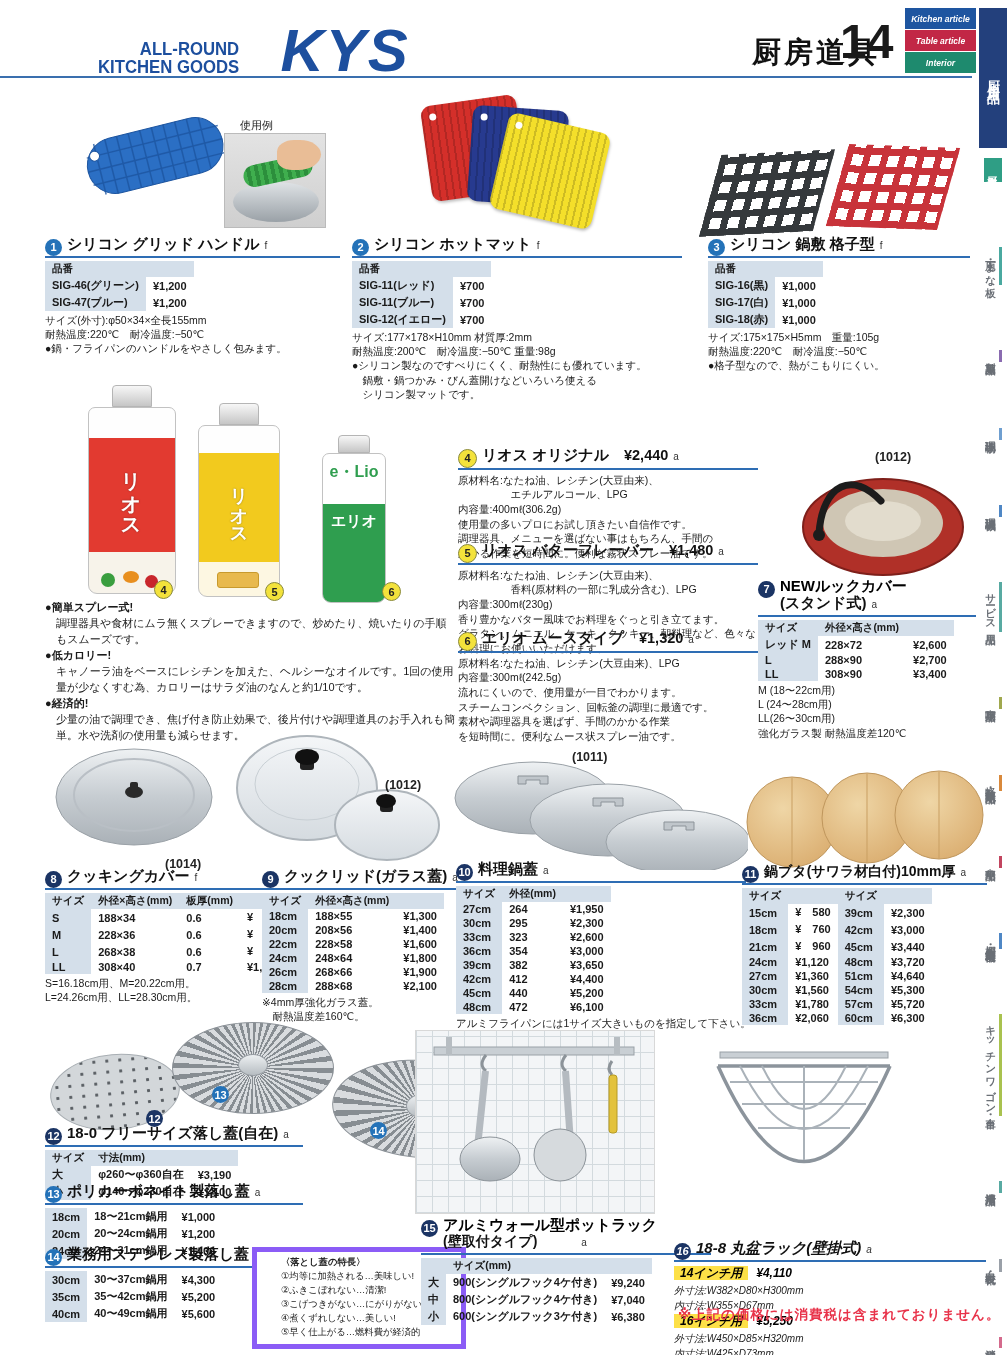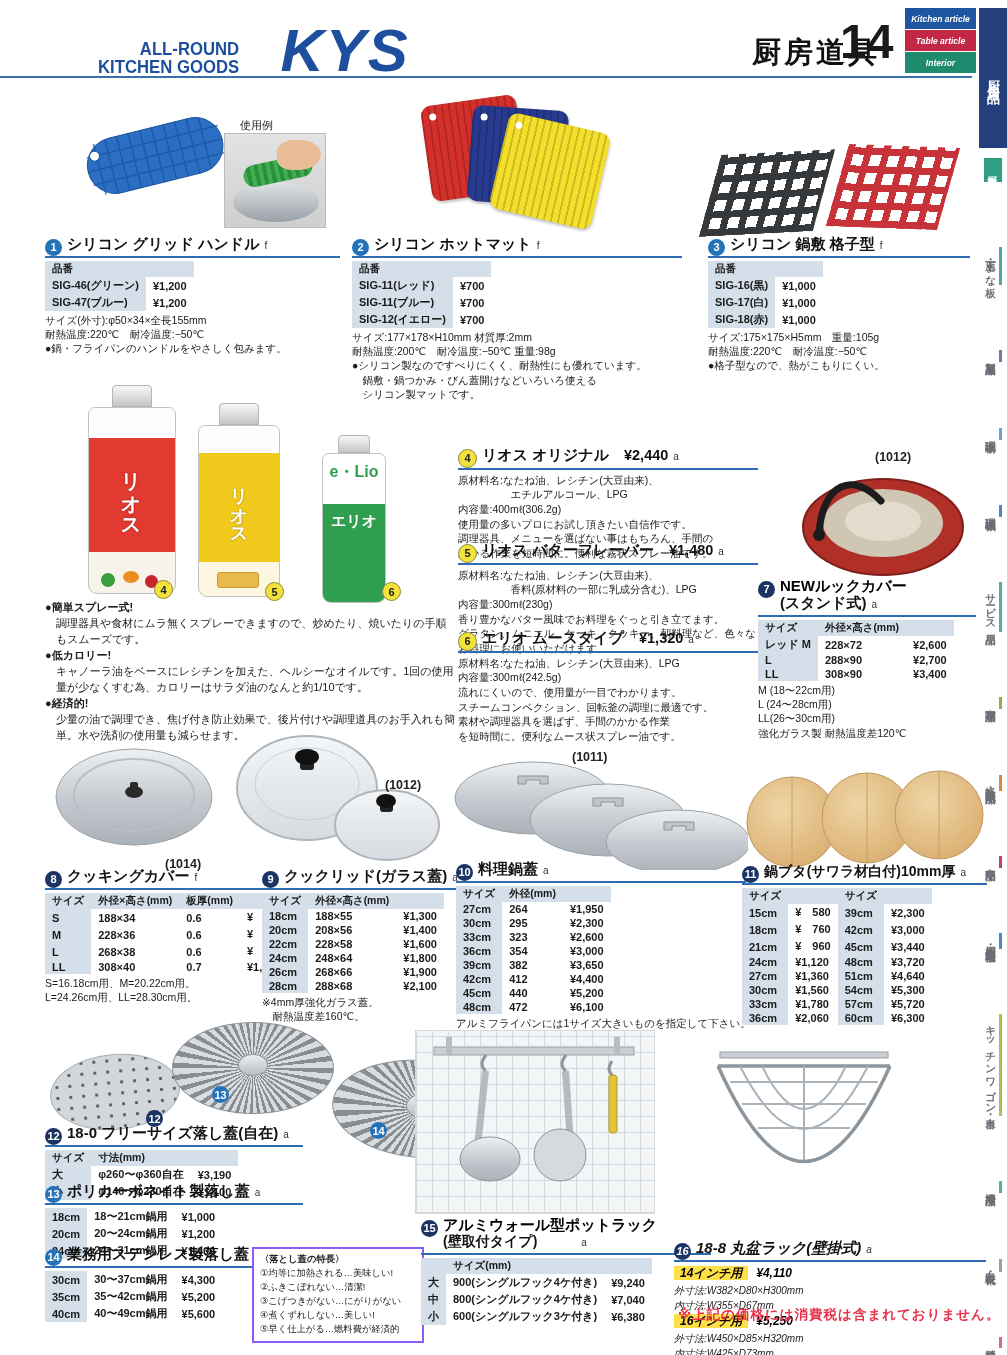--- a/index.html
+++ b/index.html
@@ -35,21 +35,21 @@
   .tbl td{padding:1px 7px;font-weight:bold;white-space:nowrap;}
   .tbl td:first-child{background:#d4dfea;}
   .tbl4 td:nth-child(3){background:#d4dfea;}
   .notes{font-size:10.5px;color:#1a1a1a;line-height:1.35;margin-top:2px;}
   .body-lines{font-size:10.5px;color:#1a1a1a;line-height:1.4;}
   .feat{font-size:11px;color:#1a1a1a;line-height:1.45;}
   .feat .fhead{font-weight:bold;}
   .feat .fbody{margin-left:11px;}
   .refnum{font-size:12.5px;color:#222;font-weight:bold;}
   .tax-note{color:#e8334a;font-size:13.5px;font-weight:bold;letter-spacing:1px;}
-  .notes-box{border:2px solid #8b5cf6;padding:4px 6px;font-size:9.3px;line-height:1.5;color:#222;background:#fff;}
+  .notes-box{border:5px solid #8b5cf6;padding:4px 24px;font-size:9.3px;line-height:1.5;color:#222;background:#fff;}
   .notes-box .nb-title{font-weight:bold;}
   .s16col{display:inline-block;vertical-align:top;}
   .s16head{font-size:12px;font-weight:bold;white-space:nowrap;}
   .s16head .lbl{background:#fde047;padding:0 6px;text-align:right;}
   .s16head .prc{margin-left:8px;}
   .s16lines{font-size:10px;color:#1a1a1a;line-height:1.45;margin-top:2px;}
 
   
   .usage-photo{width:100px;height:93px;background:linear-gradient(#e3e3e3,#cfcfcf);border:1px solid #bbb;overflow:hidden;}
   .usage-pot{position:absolute;left:8px;top:48px;width:86px;height:40px;border-radius:50%;background:linear-gradient(#dfe3e6,#9aa1a7);}

